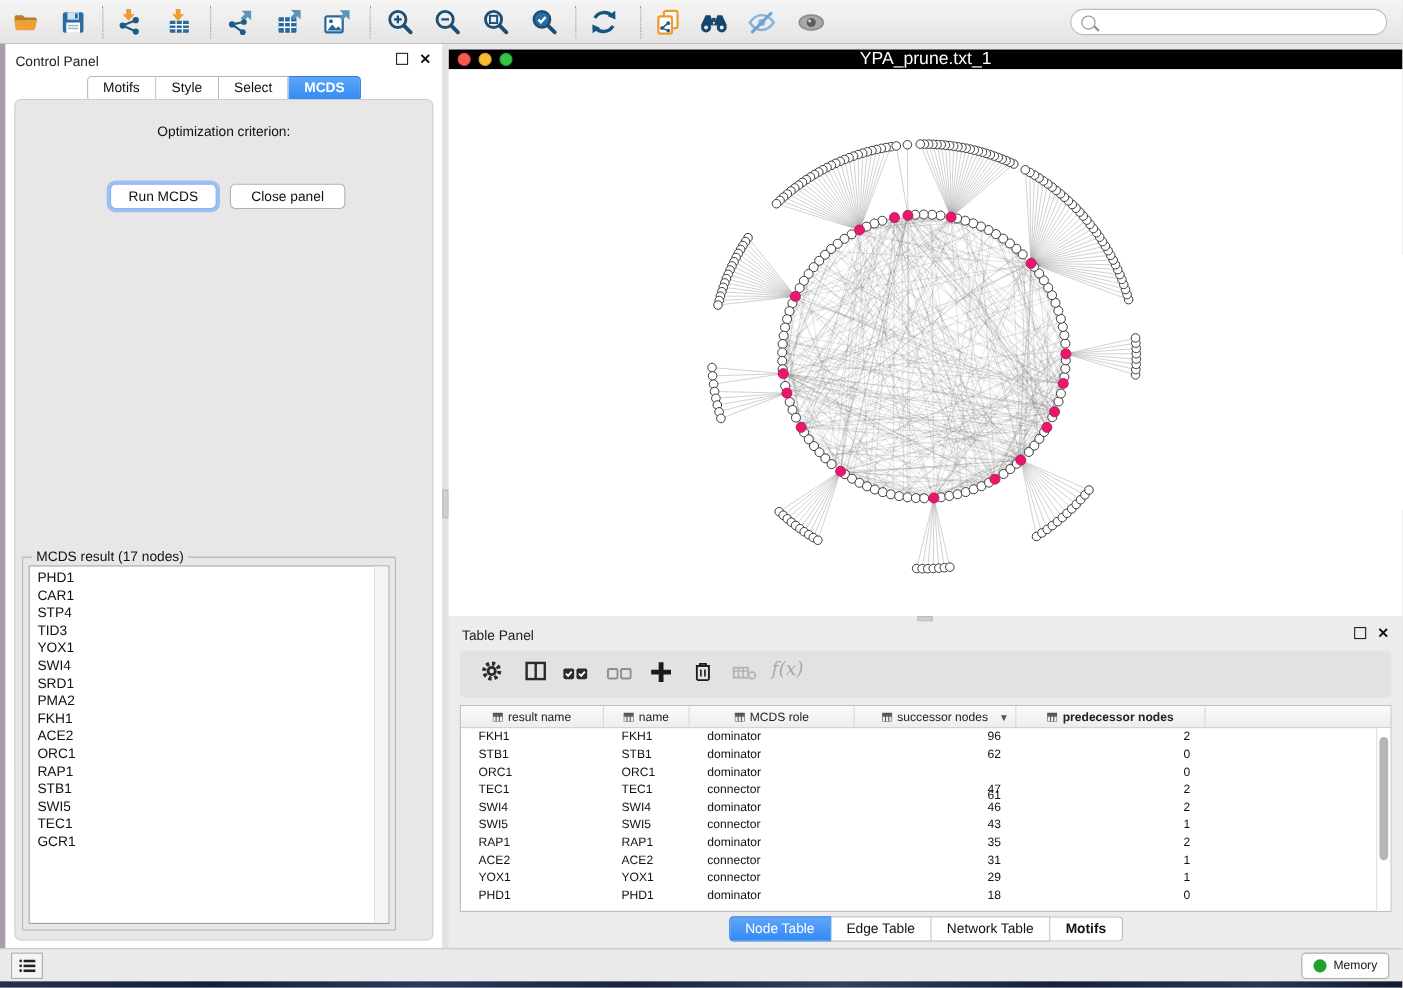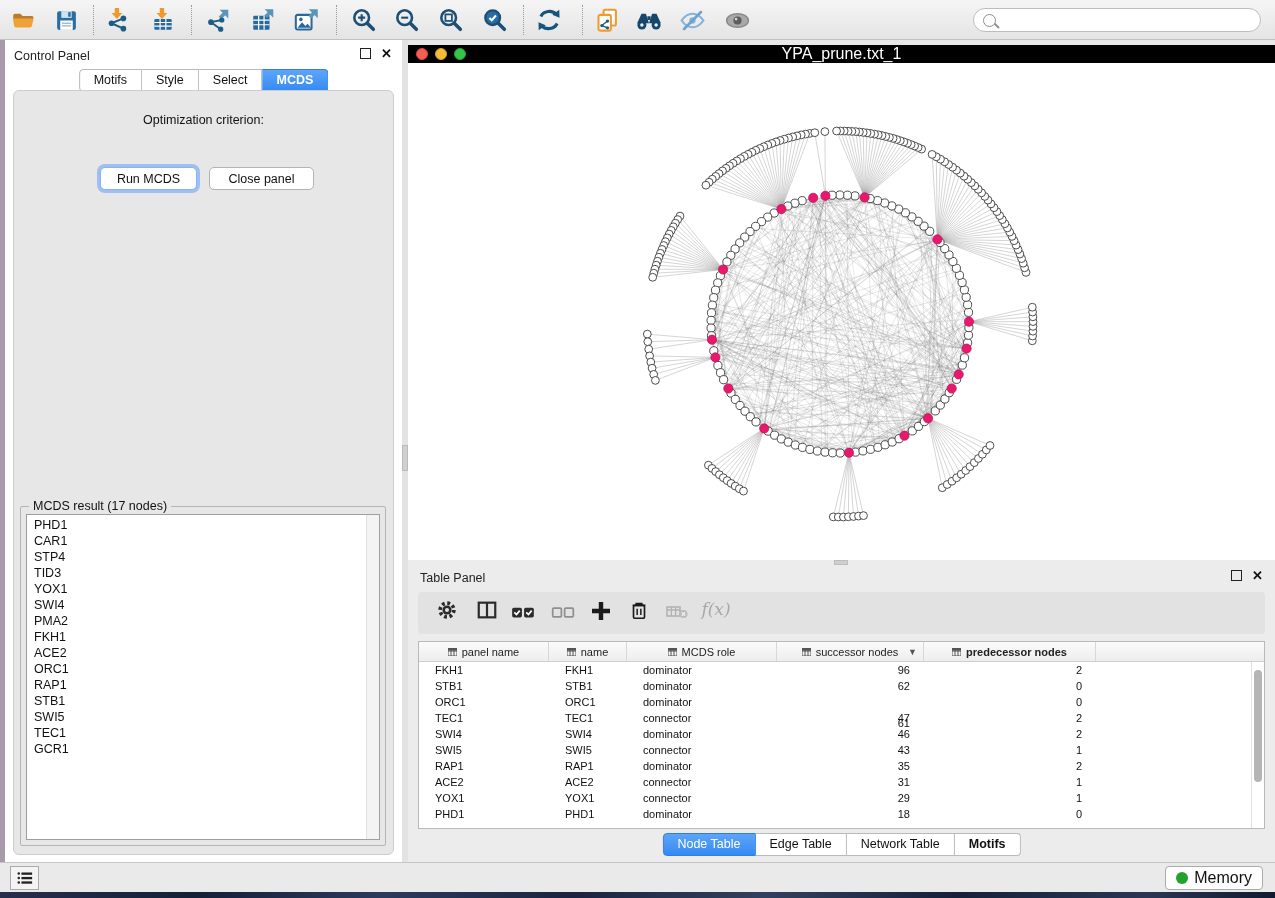--- a/index.html
+++ b/index.html
@@ -38,21 +38,21 @@
   #opt-label { position:absolute; left:0; right:0; top:22px; text-align:center; font-size:12.5px; color:#111; }
   #criterion-select { position:absolute; left:37px; top:43px; width:310px; height:23px; background:#fff; border:1px solid #ababab; border-radius:4px; font-size:12px; display:flex; align-items:center; padding-left:9px; color:#111; }
   #criterion-select .stepper { position:absolute; right:1px; top:1px; width:19px; height:19px; border-radius:3px; background:linear-gradient(180deg,#7cb0f8,#3e84ef); display:flex; flex-direction:column; align-items:center; justify-content:center; gap:1px; }
   .chev { width:0; height:0; border-left:3.5px solid transparent; border-right:3.5px solid transparent; }
   .chev.up { border-bottom:4px solid #fff; }
   .chev.dn { border-top:4px solid #fff; }
   .cp-btn { position:absolute; top:76px; height:23px; background:#fff; border:1px solid #b3b3b3; border-radius:5px; font-size:12.5px; color:#111; display:flex; align-items:center; justify-content:center; }
   #run-mcds { left:86px; width:97px; box-shadow:0 0 0 3px rgba(110,165,245,.6); border-color:#86b4f0; }
   #close-panel { left:195px; width:105px; }
 
-  #mcds-group { position:absolute; left:6px; top:415px; width:366px; height:340px; border:1px solid #b5b5b5; border-radius:2px; }
+  #mcds-group { position:absolute; left:6px; top:415px; width:340px; height:340px; border:1px solid #b5b5b5; border-radius:2px; }
   #mcds-legend { position:absolute; left:8px; top:-8px; background:#e7e7e7; padding:0 4px; font-size:12.5px; color:#111; }
   #mcds-list-wrap { position:absolute; left:5px; top:7px; right:5px; bottom:5px; background:#fff; border:1px solid #9f9f9f; }
   #mcds-list { position:absolute; left:0; top:2px; right:14px; bottom:0; overflow:hidden; }
   .mcds-item { font-size:12.5px; line-height:16px; padding-left:7px; color:#111; }
   #mcds-scroll { position:absolute; right:0; top:0; bottom:0; width:13px; background:#f4f4f4; border-left:1px solid #e2e2e2; }
 
   
   #v-split { left:402px; top:40px; width:6px; height:822px; background:#e3e3e3; }
   #v-split .handle { position:absolute; top:405px; left:0; width:6px; height:26px; background:#d0d0d0; border:1px solid #bbb; }
 
@@ -87,21 +87,21 @@
   .td.txt { padding-left:16px; }
   .td.num { text-align:right; padding-right:14px; }
   #tbl-scroll { position:absolute; right:0; top:20px; width:13px; bottom:0; background:#fff; border-left:1px solid #e0e0e0; }
   #tbl-thumb { position:absolute; left:2px; top:8px; width:8px; height:112px; background:#b5b5b5; border-radius:4px; }
 
   #tbl-tabs { position:absolute; left:50%; transform:translateX(-50%); top:268px; }
 
   
   #statusbar { left:0; top:862px; width:1275px; height:30px; background:#eaeaea; border-top:1px solid #c6c6c6; }
   #list-btn { position:absolute; left:10px; top:3px; width:29px; height:24px; background:#f4f4f4; border:1px solid #ababab; display:flex; align-items:center; justify-content:center; }
-  #memory-btn { position:absolute; right:12px; top:3px; height:24px; background:#fdfdfd; border:1px solid #ababab; border-radius:4px; display:flex; align-items:center; gap:6px; padding:0 10px; font-size:16px; color:#111; }
+  #memory-btn { position:absolute; right:12px; top:3px; height:24px; background:#fdfdfd; border:1px solid #ababab; border-radius:4px; display:flex; align-items:center; gap:6px; padding:0 10px; font-size:11px; color:#111; }
   #memory-dot { width:12px; height:12px; border-radius:50%; background:#1fa32c; }
 </style>
 </head>
 <body>
 
 <div id="toolbar" class="abs">
   <div class="tb-icon" style="left:8px">
     <svg width="26" height="26" viewBox="0 0 24 24">
         <path d="M3 8c0-1 .6-1.7 1.6-1.7h5l2 2h8.6c1 0 1.6.7 1.4 1.7l-.2 1H3z" fill="#b97c2a"></path>
         <path d="M2.7 10.6h19.2l-1.7 6.8c-.2.9-.9 1.5-1.8 1.5H5.6c-.9 0-1.6-.6-1.8-1.5z" fill="#efa137"></path>
@@ -261,20 +261,21 @@
     <div id="mcds-group">
       <div id="mcds-legend">MCDS result (17 nodes)</div>
       <div id="mcds-list-wrap">
         <div id="mcds-list">
             <div class="mcds-item">PHD1</div>
             <div class="mcds-item">CAR1</div>
             <div class="mcds-item">STP4</div>
             <div class="mcds-item">TID3</div>
             <div class="mcds-item">YOX1</div>
             <div class="mcds-item">SWI4</div>
+            <div class="mcds-item">SRD1</div>
             <div class="mcds-item">PMA2</div>
             <div class="mcds-item">FKH1</div>
             <div class="mcds-item">ACE2</div>
             <div class="mcds-item">ORC1</div>
             <div class="mcds-item">RAP1</div>
             <div class="mcds-item">STB1</div>
             <div class="mcds-item">SWI5</div>
             <div class="mcds-item">TEC1</div>
             <div class="mcds-item">GCR1</div>
           </div>
@@ -1153,21 +1154,21 @@
     </div>
   </div>
   <div id="tbl">
     <div id="tbl-head">
         <div class="th" style="width: 130px;">
           <svg class="th-grid" viewBox="0 0 9 8">
             <rect x="0" y="0" width="9" height="8" fill="none" stroke="#555" stroke-width="1"></rect>
             <path d="M0 3h9M3 0v8M6 0v8" stroke="#555" stroke-width="1"></path>
             <rect x="0" y="0" width="9" height="2.6" fill="#555"></rect>
           </svg>
-          <span>panel name</span>
+          <span>result name</span>
         </div>
         <div class="th" style="width: 78px;">
           <svg class="th-grid" viewBox="0 0 9 8">
             <rect x="0" y="0" width="9" height="8" fill="none" stroke="#555" stroke-width="1"></rect>
             <path d="M0 3h9M3 0v8M6 0v8" stroke="#555" stroke-width="1"></path>
             <rect x="0" y="0" width="9" height="2.6" fill="#555"></rect>
           </svg>
           <span>name</span>
         </div>
         <div class="th" style="width: 150px;">

